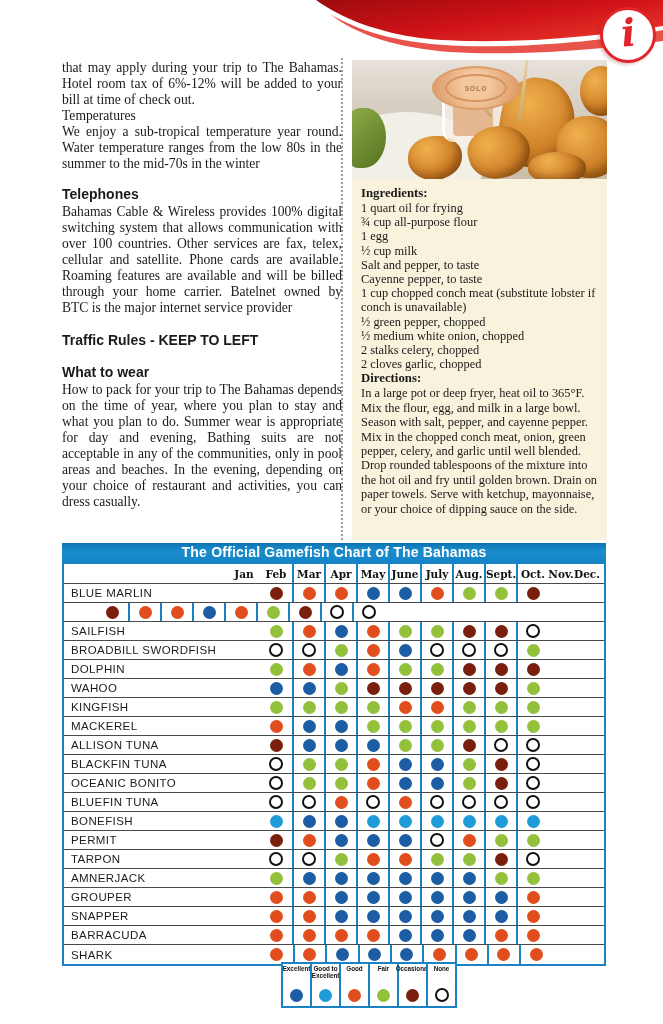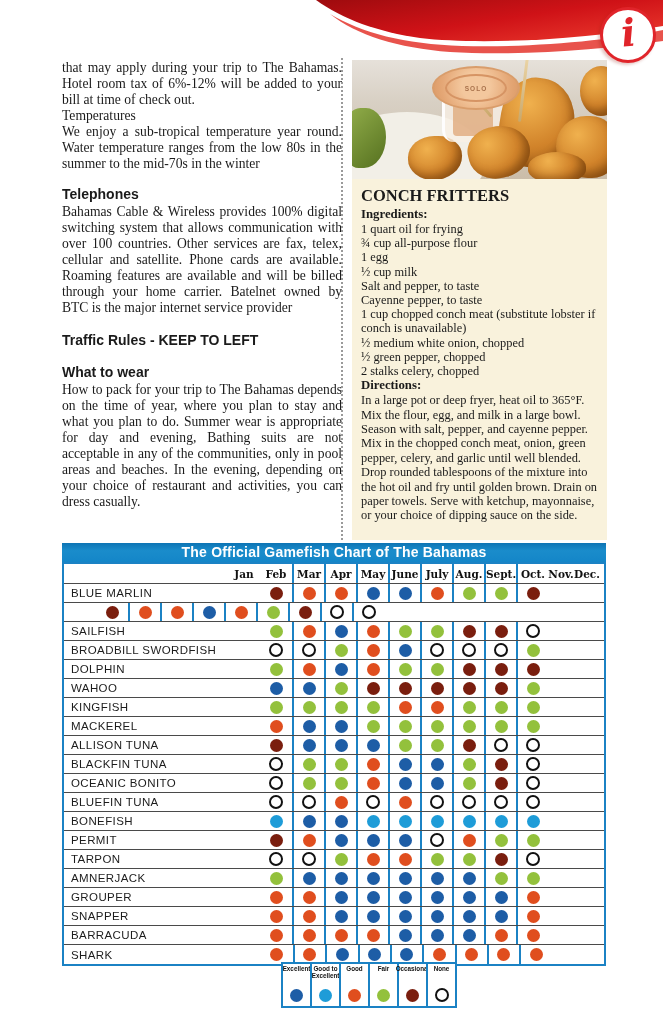--- a/index.html
+++ b/index.html
@@ -127,33 +127,33 @@
     <div class="pick" style="left:170px;top:-4px;height:66px;transform:rotate(7deg);"></div>
     <div class="pick" style="left:118px;top:2px;height:62px;transform:rotate(-40deg);"></div>
     <div class="lid">
       <div class="lid-ring">
         <span class="lid-text">SOLO</span>
       </div>
     </div>
   </div>
 
   <div class="recipe">
-    <h2>CONCH FRITTERS</h2>
     <h3>Ingredients:</h3>
     <ul id="ingredients">
         <li>1 quart oil for frying</li>
         <li>¾ cup all-purpose flour</li>
         <li>1 egg</li>
         <li>½ cup milk</li>
         <li>Salt and pepper, to taste</li>
         <li>Cayenne pepper, to taste</li>
         <li>1 cup chopped conch meat (substitute lobster if conch is unavailable)</li>
+        <li>½ green pepper, chopped</li>
         <li>½ medium white onion, chopped</li>
-        <li>½ green pepper, chopped</li>
         <li>2 stalks celery, chopped</li>
+        <li>2 cloves garlic, chopped</li>
       </ul>
     <h3>Directions:</h3>
     <p class="dir">In a large pot or deep fryer, heat oil to 365°F. Mix the flour, egg, and milk in a large bowl. Season with salt, pepper, and cayenne pepper. Mix in the chopped conch meat, onion, green pepper, celery, and garlic until well blended. Drop rounded tablespoons of the mixture into the hot oil and fry until golden brown. Drain on paper towels. Serve with ketchup, mayonnaise, or your choice of dipping sauce on the side.</p>
   </div>
 
   <div class="chart">
     <div class="chart-title">The Official Gamefish Chart of The Bahamas</div>
     <div class="tbl">
       <div class="thead" id="month-header">
           <div class="cell name-cell"></div>

